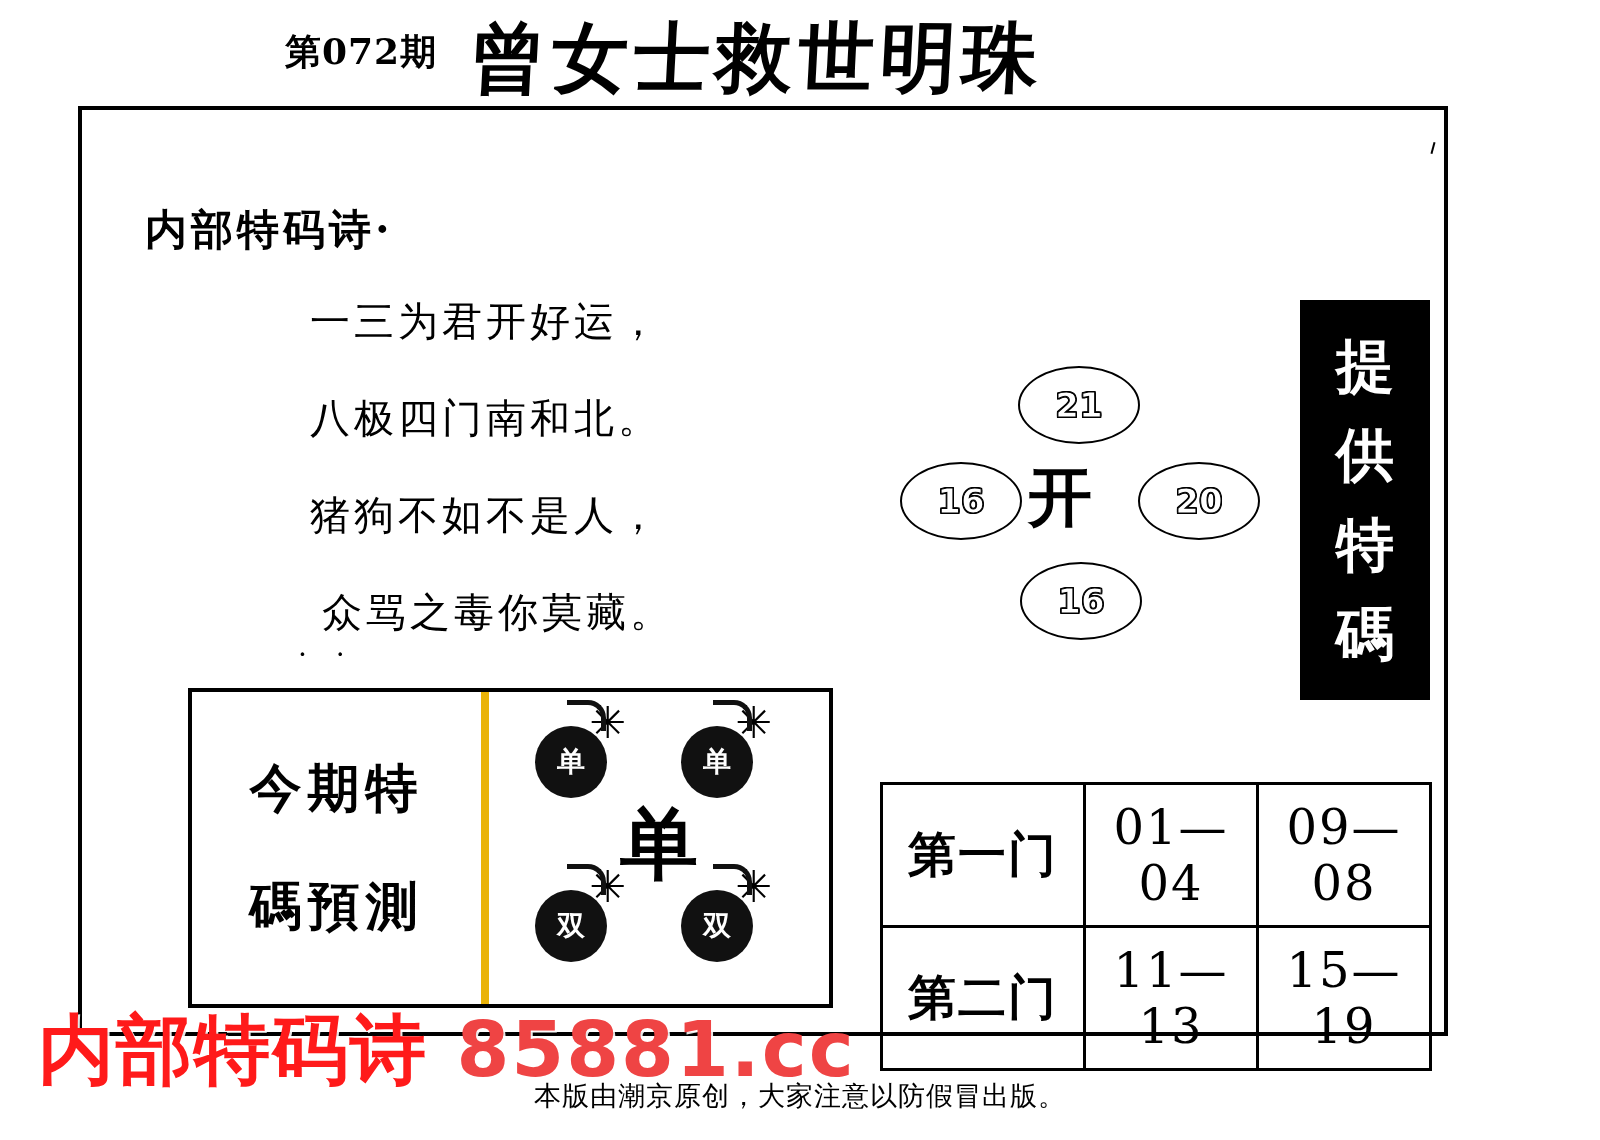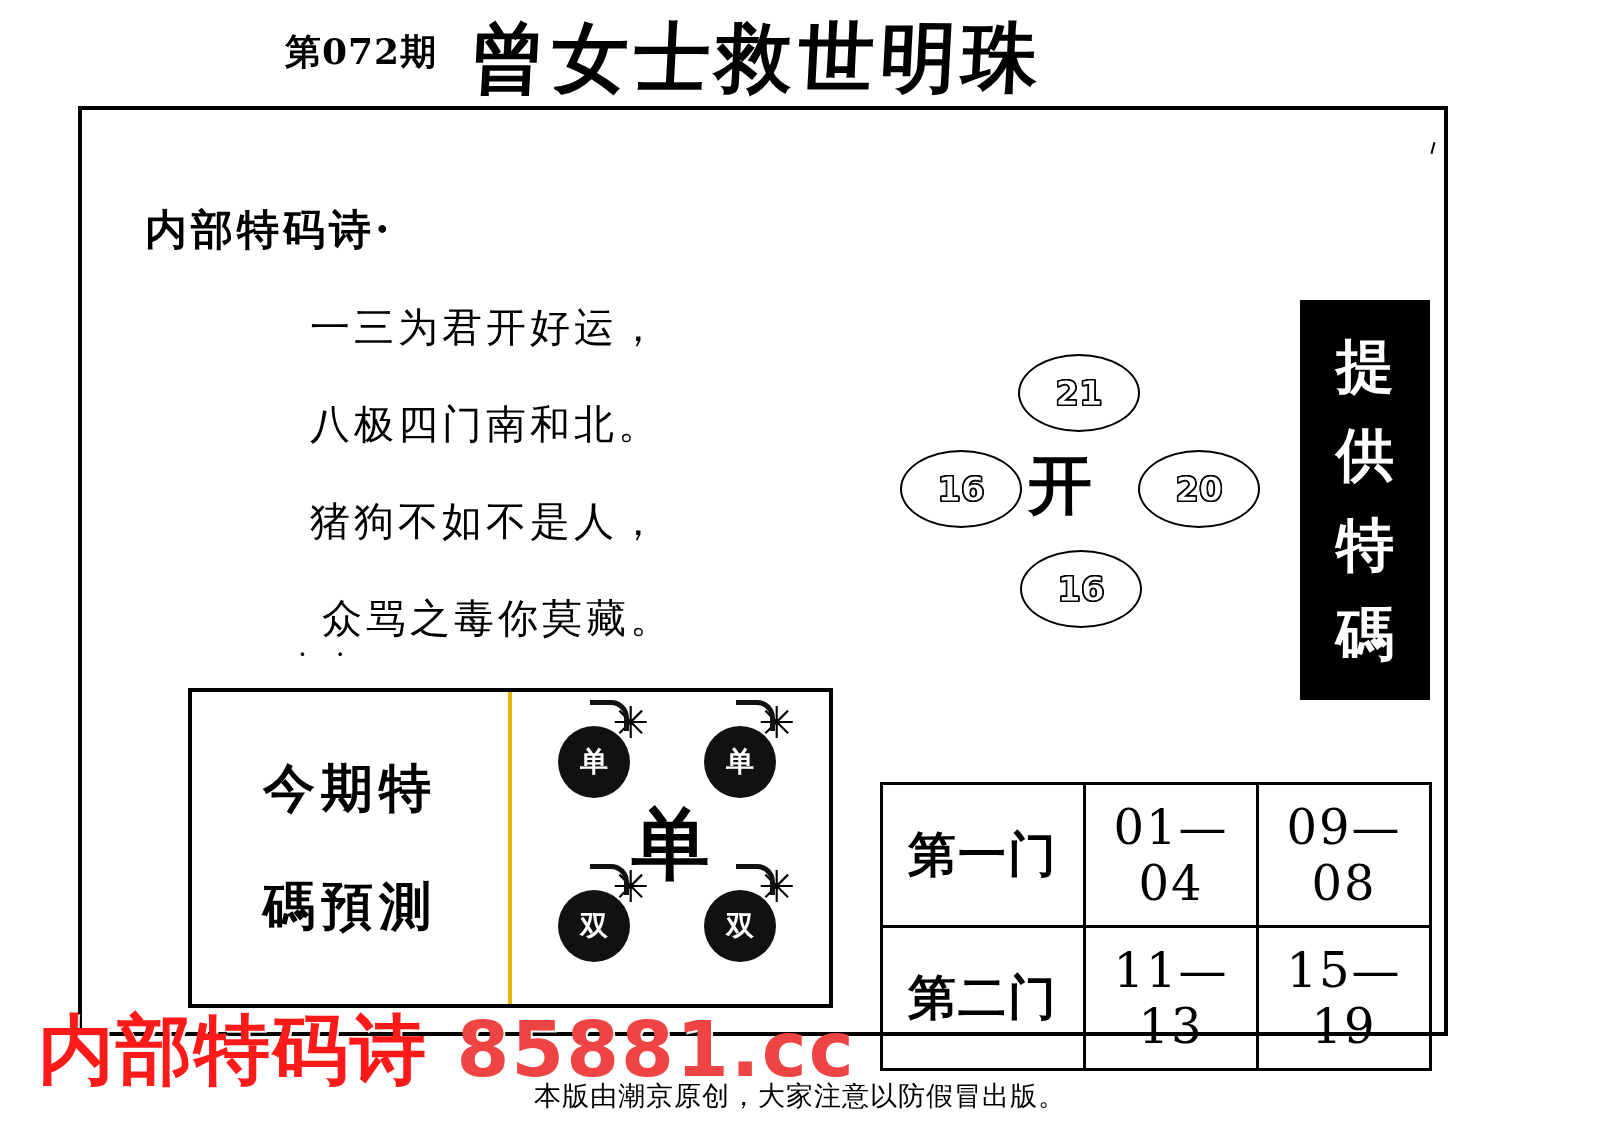--- a/index.html
+++ b/index.html
@@ -69,21 +69,21 @@
     top: 162px;
     font-size: 42px;
     font-weight: 700;
     letter-spacing: 4px;
     font-family: "DejaVu Serif", serif;
     margin-top: 40px;
   }
   .poem {
     position: absolute;
     left: 310px;
-    top: 300px;
+    top: 294px;
     width: 420px;
   }
   .poem-line {
     font-size: 40px;
     letter-spacing: 4px;
     margin-bottom: 42px;
     font-family: "DejaVu Serif", serif;
     white-space: nowrap;
   }
   .poem-line.indent {
@@ -94,21 +94,21 @@
     left: 298px;
     top: 630px;
     font-size: 28px;
     letter-spacing: 10px;
   }
 
   
   .cluster {
     position: absolute;
     left: 890px;
-    top: 332px;
+    top: 344px;
     width: 400px;
     height: 300px;
   }
   .ball {
     position: absolute;
     width: 118px;
     height: 74px;
     border: 2px solid #000;
     border-radius: 50%;
     display: flex;
@@ -166,22 +166,22 @@
     left: 188px;
     top: 688px;
     width: 645px;
     height: 320px;
     border: 4px solid #000;
     box-sizing: border-box;
     display: flex;
     background: #fff;
   }
   .pred-left {
-    width: 320px;
-    border-right: 4px solid #eab308;
+    width: 297px;
+    border-right: 8px solid #eab308;
     display: flex;
     flex-direction: column;
     align-items: center;
     justify-content: space-evenly;
     box-sizing: border-box;
     padding: 14px 4px;
   }
   .pred-left div {
     font-size: 52px;
     font-weight: 700;

